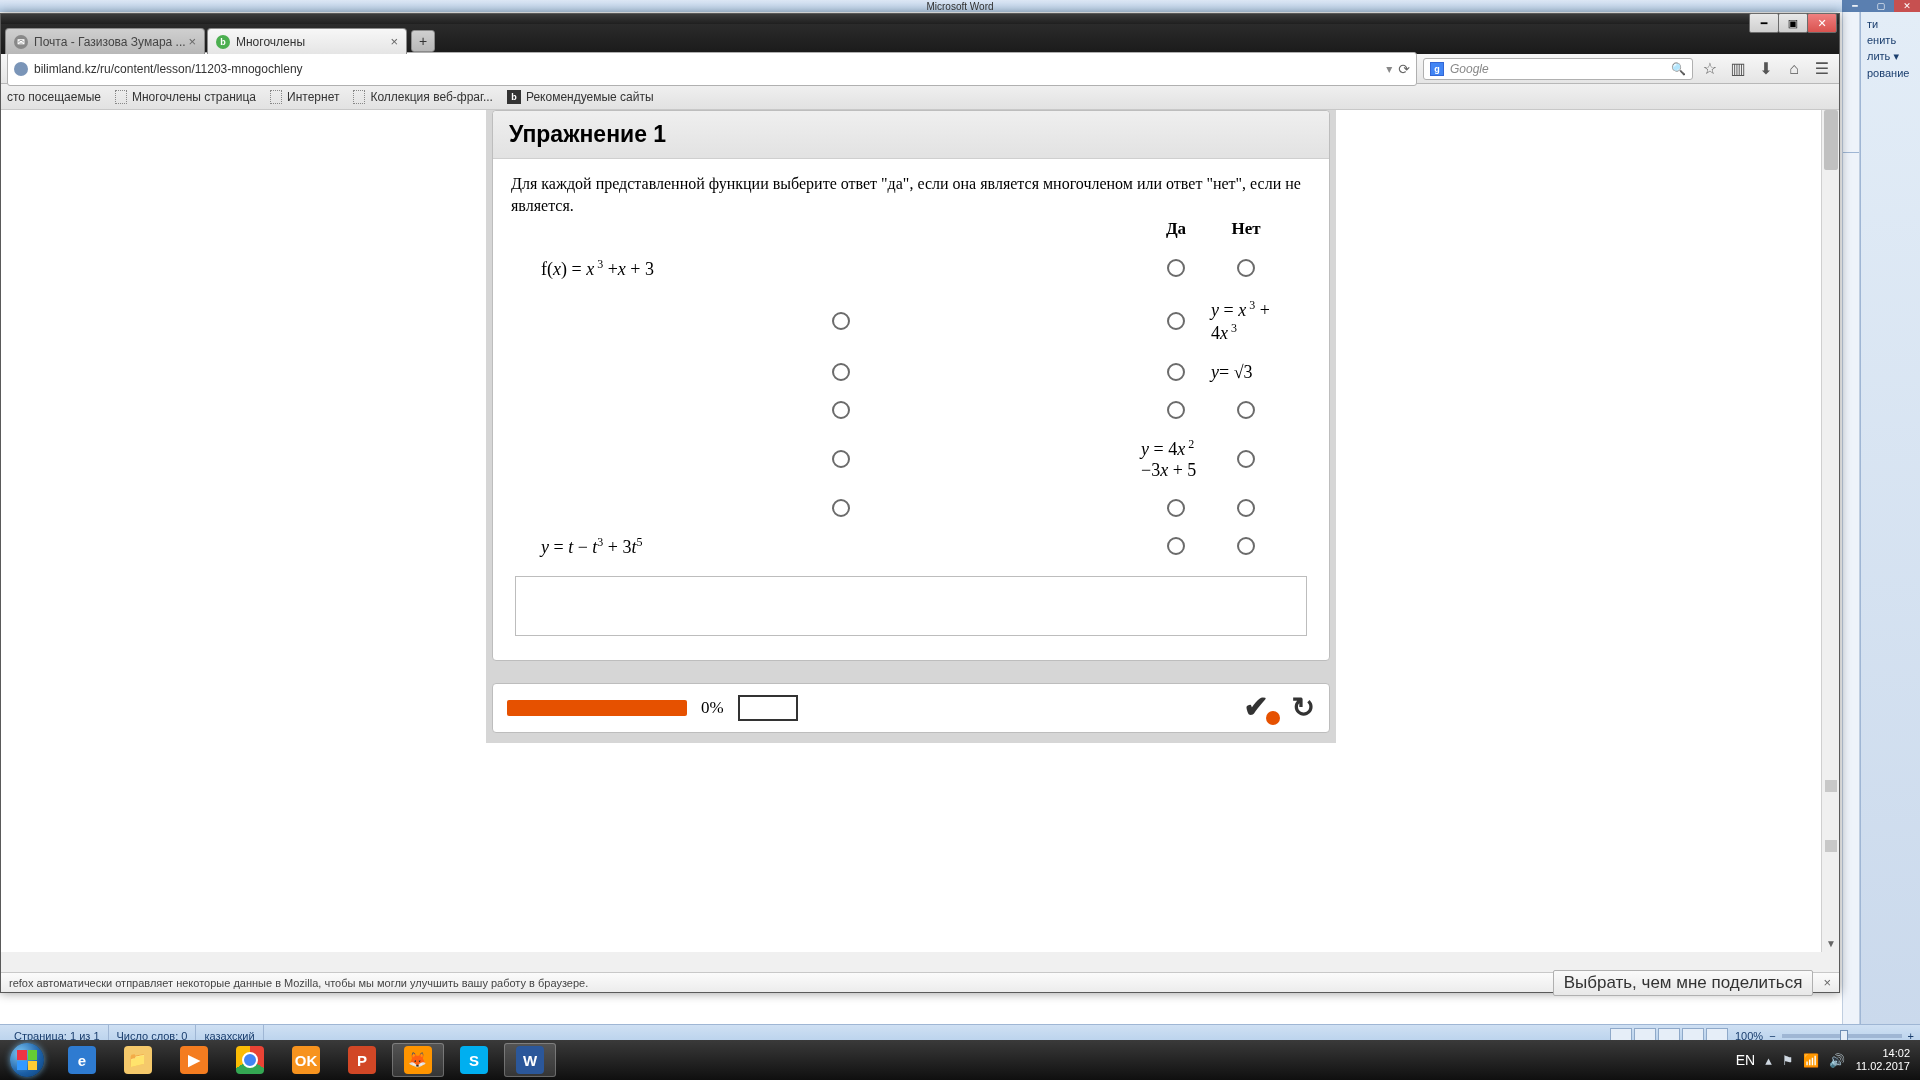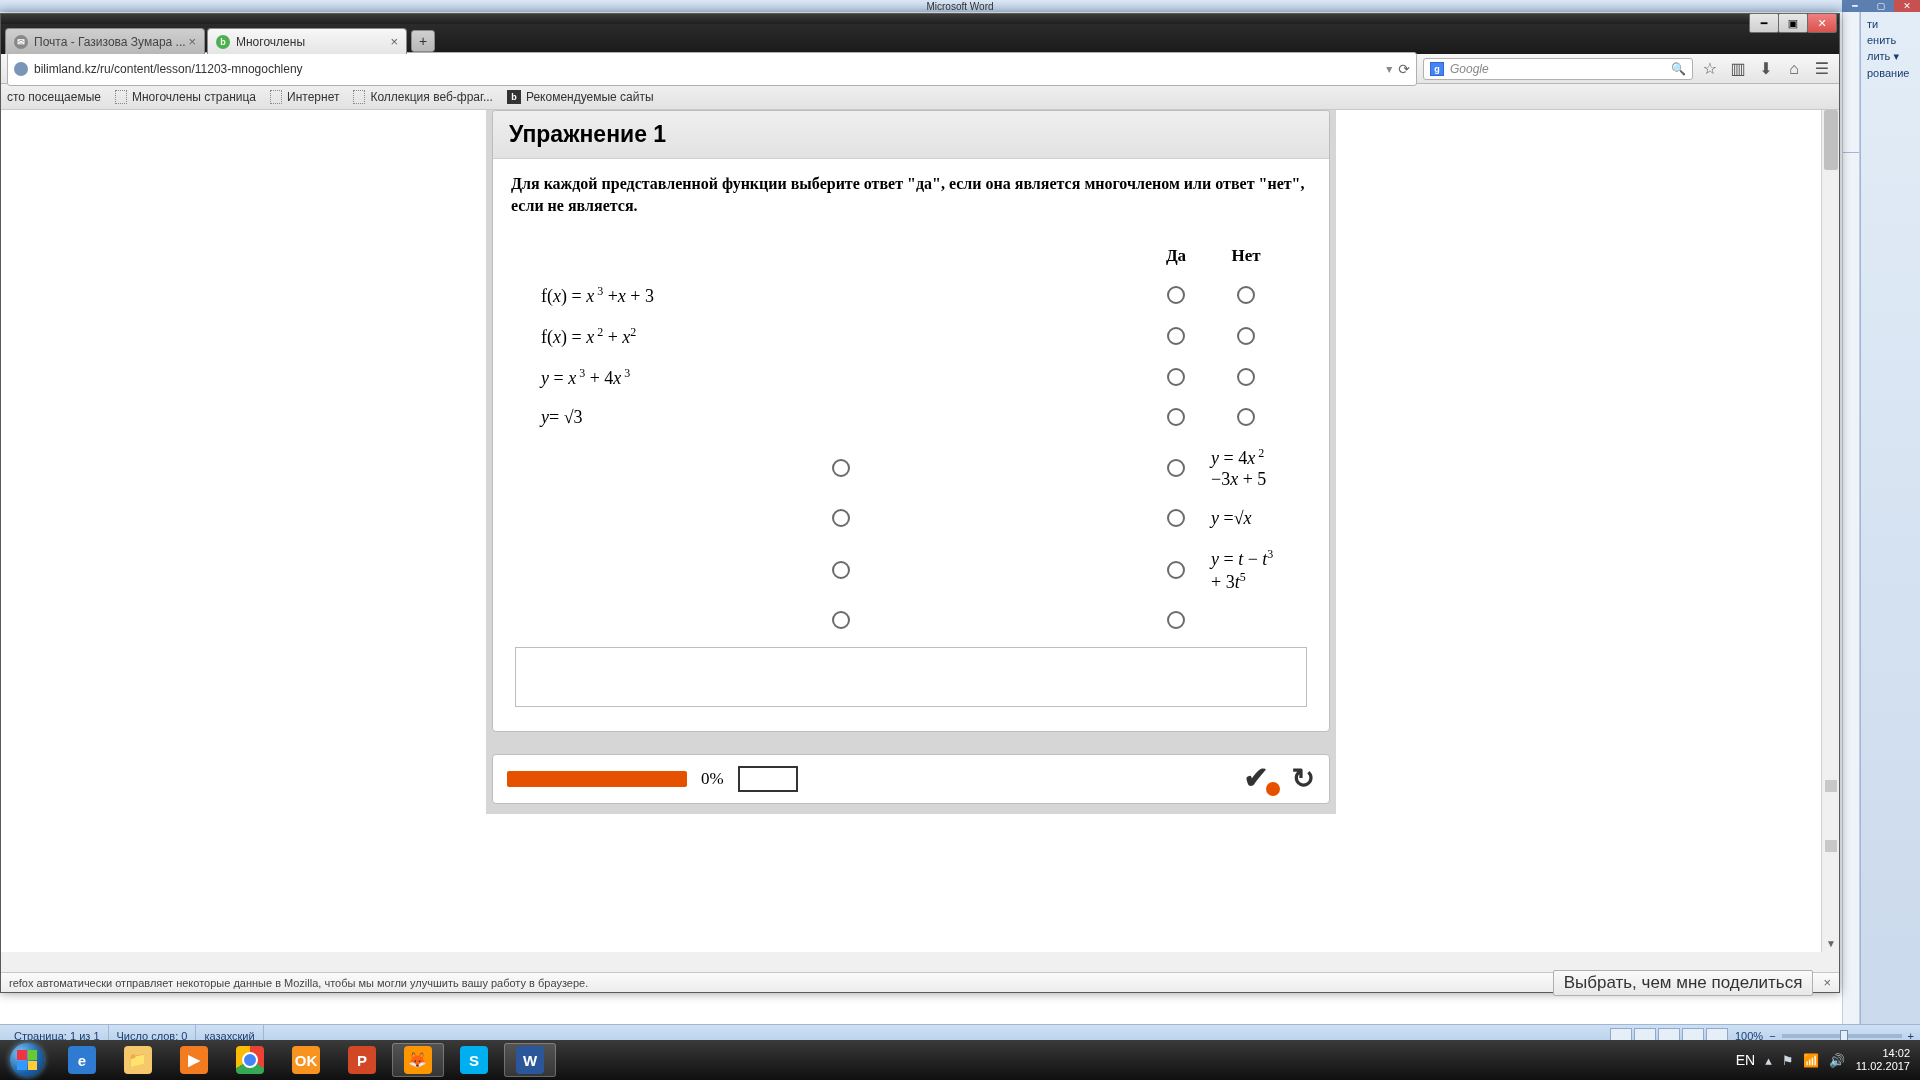--- a/index.html
+++ b/index.html
@@ -63,21 +63,21 @@
 .ff-scroll .arrow.up { top:0; } .ff-scroll .arrow.dn { bottom:0; }
 .ff-scroll .sq { position:absolute; left:3px; width:12px; height:12px; background:#c8c8c8; }
 .ff-scroll .sq1{ bottom:160px;} .ff-scroll .sq2{ bottom:100px;}
 
 .page { position:absolute; left:0; top:0; right:18px; bottom:0; background:#fff; }
 .lesson-wrap { width:850px; margin:0 auto; background:#d6d6d6; padding:0 0 10px; }
 .prev-box { margin:0 6px 20px; background:#fff; border:1px solid #bdbdbd; border-radius:4px; padding:8px 14px; font-family:Georgia,'Times New Roman',serif; font-size:17px; color:#000; }
 .ex-box { margin:0 6px; background:#fff; border:1px solid #bdbdbd; border-radius:4px; }
 .ex-head { background:linear-gradient(#efefef,#e2e2e2); border-bottom:1px solid #cfcfcf; padding:10px 16px; font-family:Liberation Sans, sans-serif; font-size:23px; font-weight:bold; color:#000; border-radius:4px 4px 0 0; }
 .ex-body { padding:14px 18px 18px; font-family:Georgia,'Times New Roman',serif; color:#000; }
-.ex-instr { font-size:16px; font-weight:bold; margin-bottom:28px; line-height:1.4; }
+.ex-instr { font-size:16px; font-weight:normal; margin-bottom:1px; line-height:1.4; }
 .ex-grid { display:grid; grid-template-columns: 1fr 70px 70px; align-items:center; row-gap:18px; padding-left:30px; padding-right:30px; }
 .ex-grid .hdr { font-size:17px; font-weight:bold; text-align:center; }
 .ex-grid .fn { font-size:18px; font-style:italic; font-family:Georgia,'Times New Roman',serif; }
 .ex-grid .fn .sup { font-size:12px; vertical-align:super; font-style:normal; }
 .ex-grid .fn .rm { font-style:normal; }
 .radio { width:18px; height:18px; border:2px solid #6b6b6b; border-radius:50%; margin:0 auto; background:#fff; }
 .answer-box { margin:18px 4px 6px; height:60px; border:1px solid #bdbdbd; background:#fff; }
 
 .bottom-bar { margin:22px 6px 0; background:#fff; border:1px solid #bdbdbd; border-radius:4px; height:50px; display:flex; align-items:center; padding:0 14px; gap:14px; }
 .progress { width:180px; height:16px; background:#e65100; border-radius:2px; }
@@ -225,40 +225,38 @@
 
             <div class="ex-grid">
               <div></div>
               <div class="hdr">Да</div>
               <div class="hdr">Нет</div>
 
               <div class="fn"><span class="rm">f(</span>x<span class="rm">) = </span>x<span class="sup"> 3</span><span class="rm"> +</span>x<span class="rm"> + 3</span></div>
               <div class="radio"></div>
               <div class="radio"></div>
 
-              <div class="fn"><span class="rm">f(</span>x<span class="rm">) = </span>x<span class="sup"> 2</span><span class="rm"> + </span>x<span class="sup">2</span></div>
               <div class="radio"></div>
               <div class="radio"></div>
 
               <div class="fn">y<span class="rm"> = </span>x<span class="sup"> 3</span><span class="rm"> + 4</span>x<span class="sup"> 3</span></div>
               <div class="radio"></div>
               <div class="radio"></div>
 
               <div class="fn">y<span class="rm">= √3</span></div>
               <div class="radio"></div>
               <div class="radio"></div>
 
               <div class="radio"></div>
               <div class="radio"></div>
 
               <div class="fn">y<span class="rm"> = 4</span>x<span class="sup"> 2</span><span class="rm"> −3</span>x<span class="rm"> + 5</span></div>
               <div class="radio"></div>
               <div class="radio"></div>
 
-              <div class="fn">y<span class="rm"> =√</span>x</div>
               <div class="radio"></div>
               <div class="radio"></div>
 
               <div class="fn">y<span class="rm"> = </span>t<span class="rm"> − </span>t<span class="sup">3</span><span class="rm"> + 3</span>t<span class="sup">5</span></div>
               <div class="radio"></div>
               <div class="radio"></div>
             </div>
 
             <div class="answer-box"></div>
           </div>

